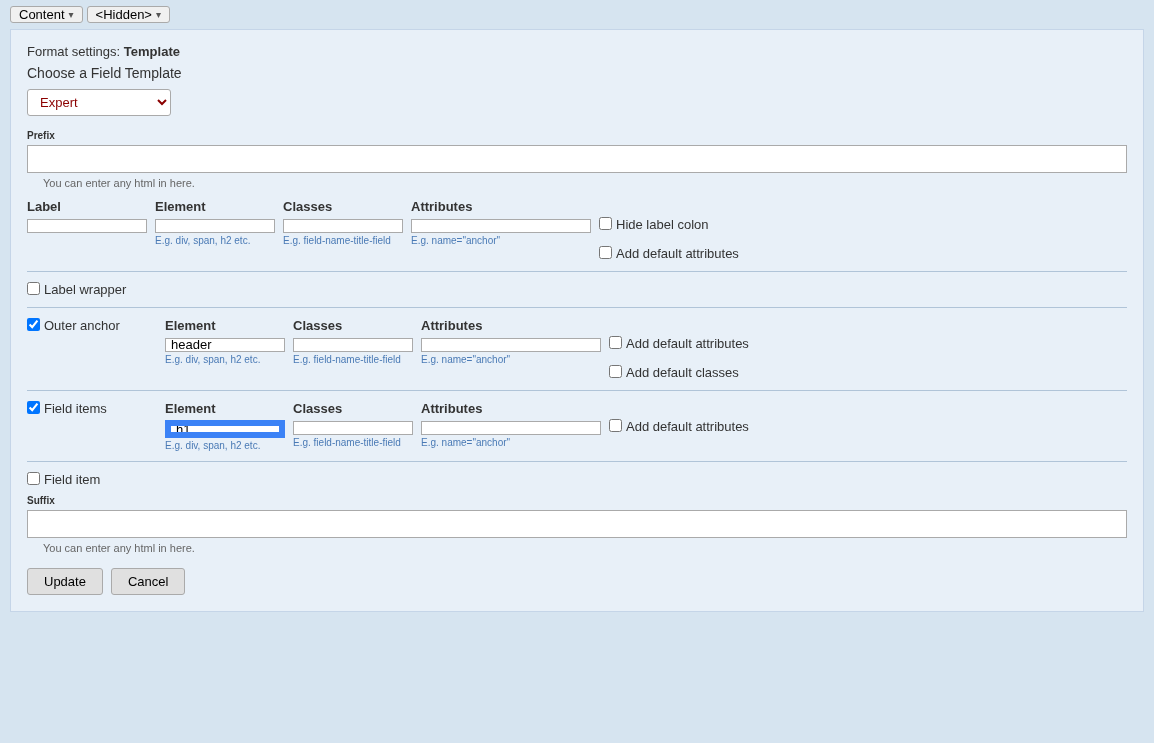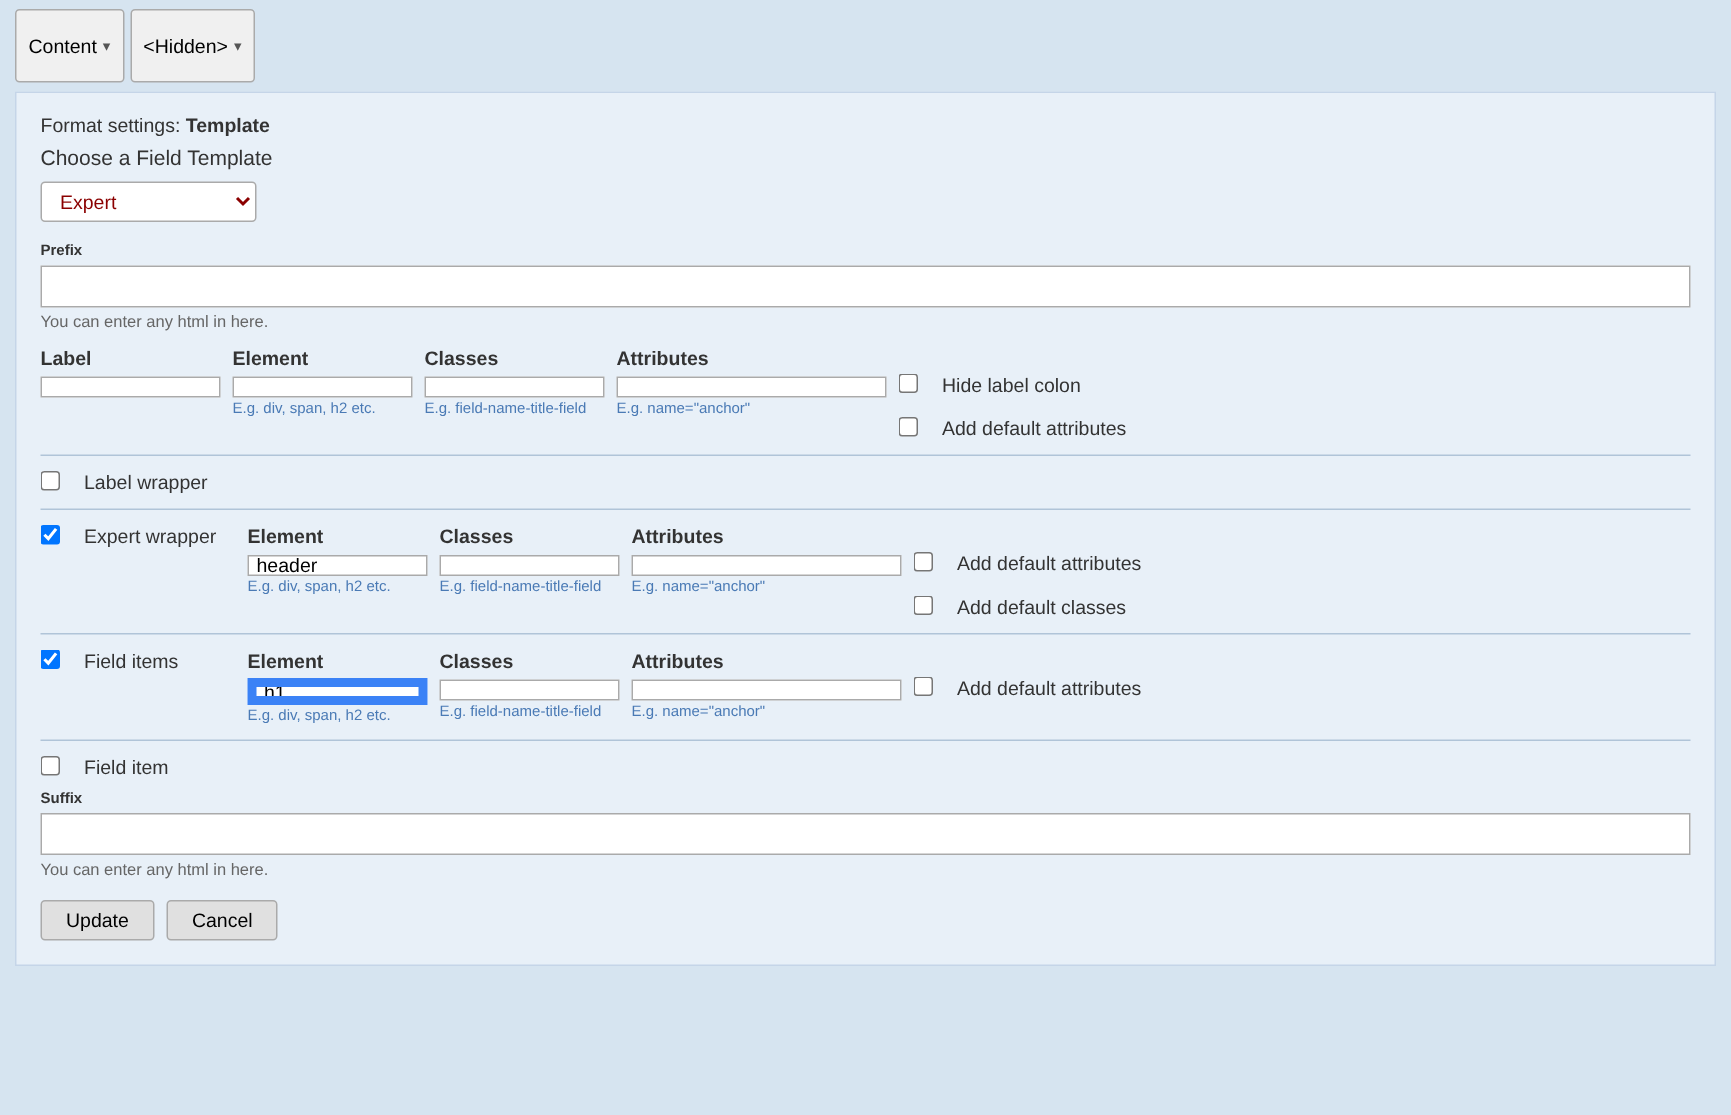--- a/index.html
+++ b/index.html
@@ -13,21 +13,21 @@
     .top-bar {
       display: flex;
       align-items: center;
       padding: 6px 10px;
       gap: 4px;
     }
     .dropdown-btn {
       background: #f0f0f0;
       border: 1px solid #aaa;
       border-radius: 3px;
-      padding: 16px 8px;
+      padding: 0 8px;
       cursor: pointer;
       font-size: 13px;
       display: flex;
       align-items: center;
       gap: 4px;
     }
     .dropdown-btn .arrow {
       font-size: 10px;
       color: #555;
     }
@@ -73,20 +73,21 @@
       background: #fff;
       padding: 4px 6px;
       font-size: 13px;
       height: 28px;
       margin-bottom: 4px;
     }
     .hint-text {
       font-size: 11px;
       color: #666;
       margin-bottom: 10px;
+      margin-left: 16px;
     }
     .divider {
       border: none;
       border-top: 1px solid #b0c4d8;
       margin: 10px 0;
     }
     .row-grid {
       display: grid;
       gap: 8px;
       margin-bottom: 6px;
@@ -144,21 +145,21 @@
       background: #e0e0e0;
       border: 1px solid #aaa;
       border-radius: 3px;
       padding: 5px 16px;
       font-size: 13px;
       cursor: pointer;
     }
     .inline-checkbox-label {
       display: flex;
       align-items: flex-start;
-      gap: 16px;
+      gap: 4px;
     }
   </style>
 </head>
 <body>
 
 <div class="top-bar">
   <button class="dropdown-btn">
     <span>Content</span>
     <span class="arrow">▾</span>
   </button>
@@ -231,21 +232,21 @@
     </label>
   </div>
 
   <hr class="divider">
 
   
   <div class="wrapper-row">
     <div>
       <label class="inline-checkbox-label">
         <input type="checkbox" checked="" style="">
-        <span>Expert wrapper</span>
+        <span>Outer anchor</span>
       </label>
     </div>
     <div>
       <div class="col-header">Element</div>
       <input type="text" class="text-input-sm" value="header" style="">
       <div class="col-hint">E.g. div, span, h2 etc.</div>
     </div>
     <div>
       <div class="col-header">Classes</div>
       <input type="text" class="text-input-sm" value="" style="">

